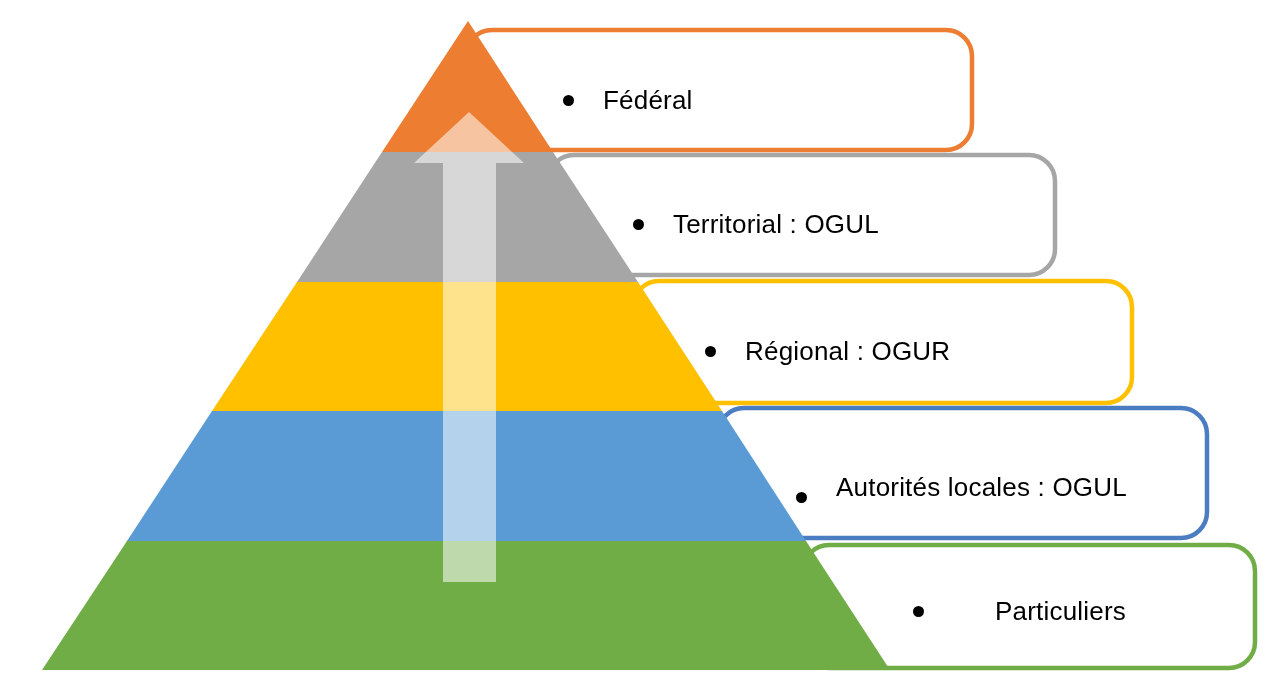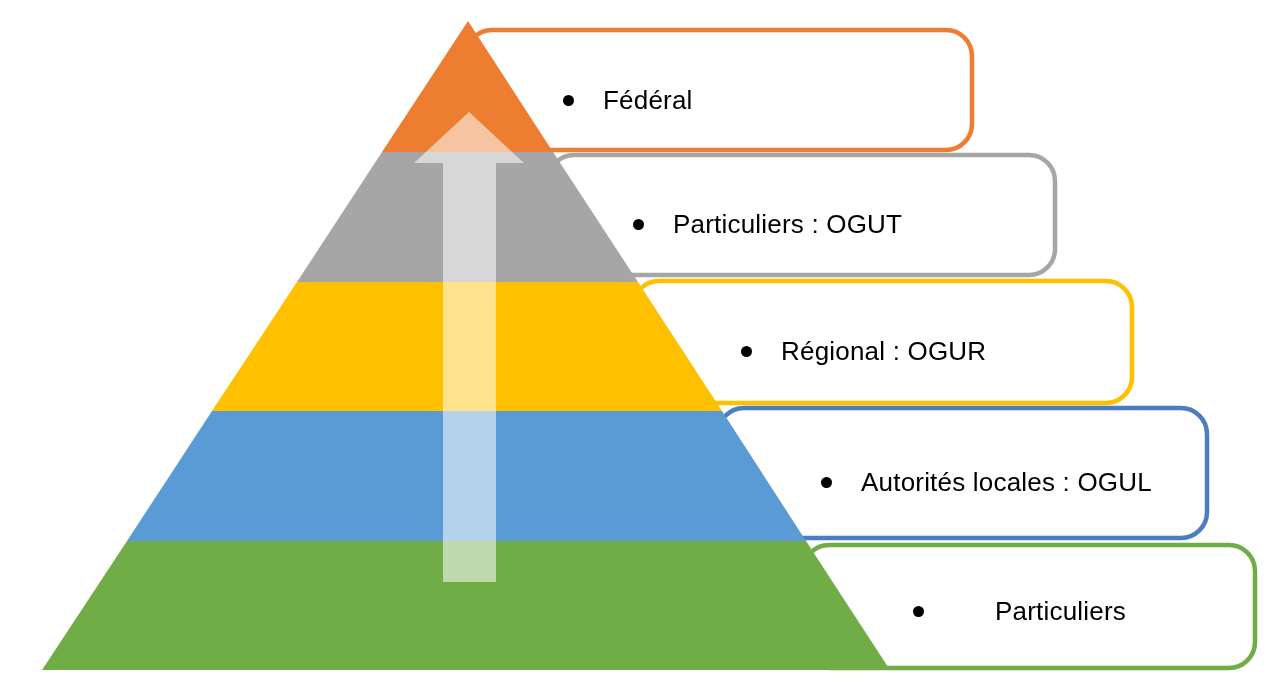--- a/index.html
+++ b/index.html
@@ -62,29 +62,29 @@
     <polygon class="arrow" points="443,582 443,163 414,163 469,112 524,163 496,163 496,582" fill="#FFFFFF"></polygon>
   </svg>
 
   <div class="label-row" style="left:563px; top:79px;">
     <span class="bullet"></span>
     <span class="lbl">Fédéral</span>
   </div>
 
   <div class="label-row" style="left:633px; top:203px;">
     <span class="bullet"></span>
-    <span class="lbl">Particuliers : OGUT</span>
+    <span class="lbl">Territorial : OGUL</span>
   </div>
 
-  <div class="label-row" style="left:741px; top:330px;">
+  <div class="label-row" style="left:705px; top:330px;">
     <span class="bullet"></span>
     <span class="lbl">Régional : OGUR</span>
   </div>
 
-  <div class="label-row" style="left:821px; top:461px;">
+  <div class="label-row" style="left:796px; top:461px;align-items:flex-end;">
     <span class="bullet"></span>
     <span class="lbl">Autorités locales : OGUL</span>
   </div>
 
   <div class="label-row" style="left:913px; top:590px;gap:42px;">
     <span class="bullet"></span>
     <span class="lbl">Particuliers</span>
   </div>
 
 </div>

